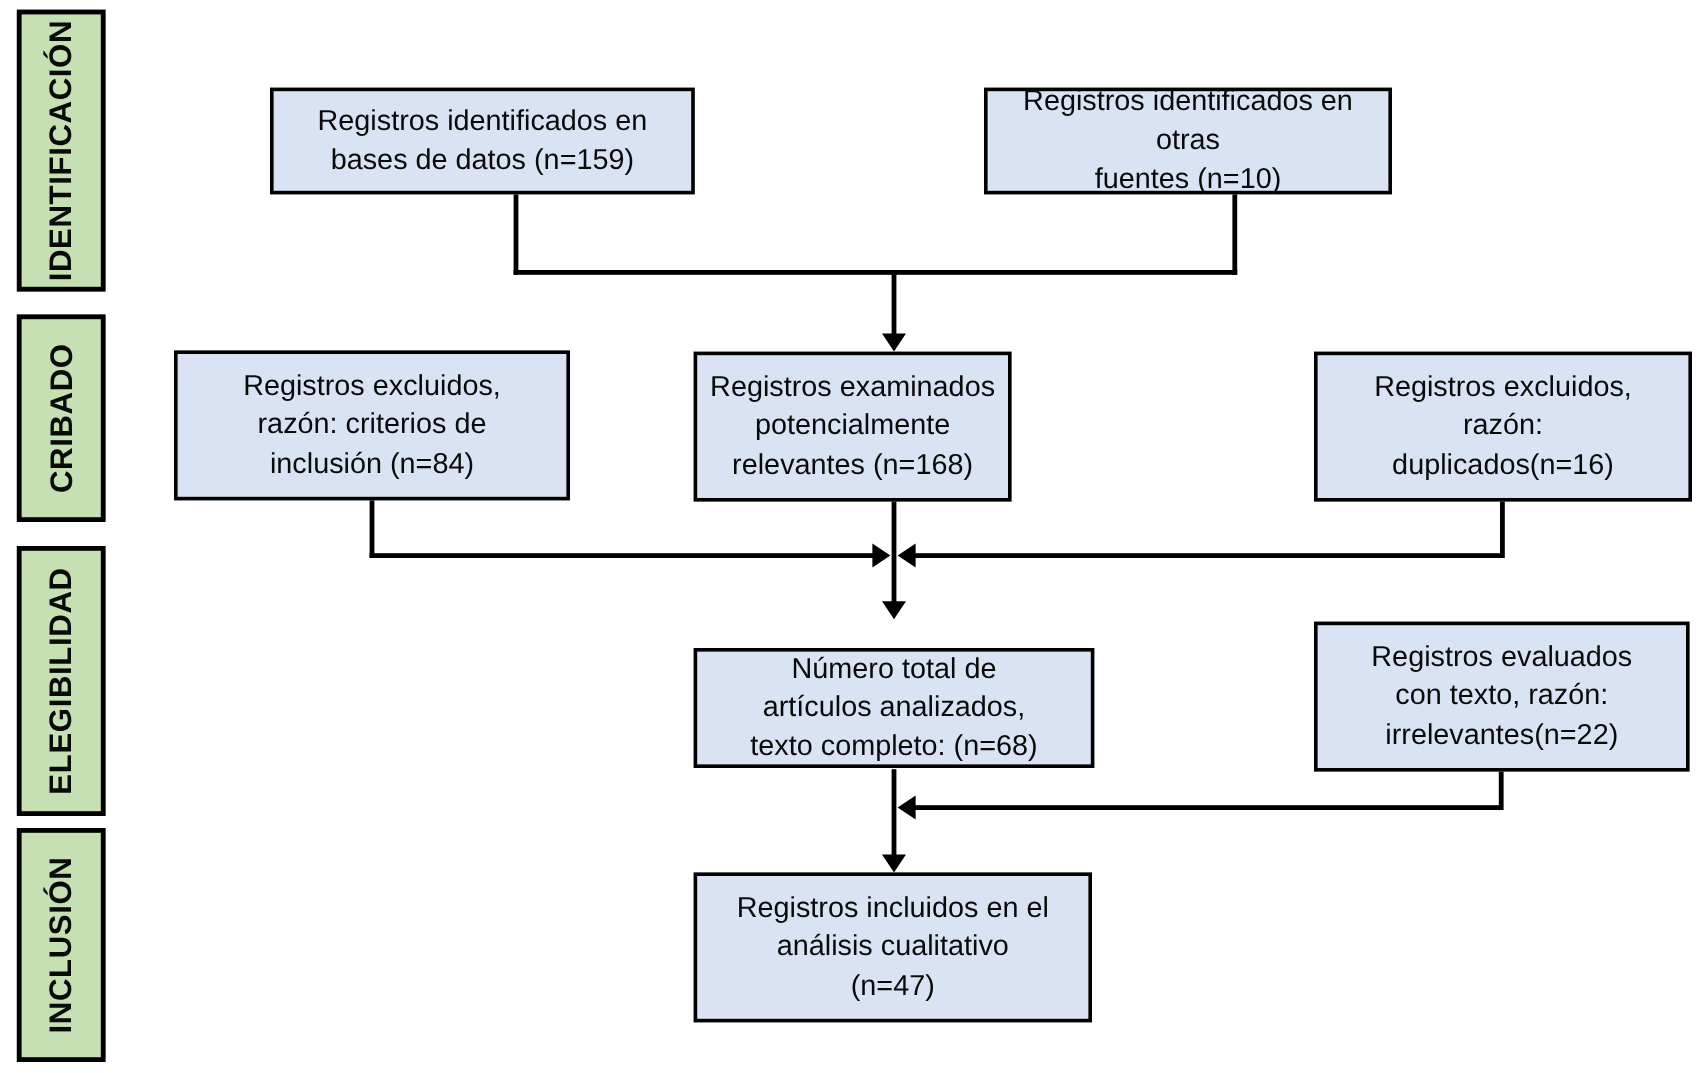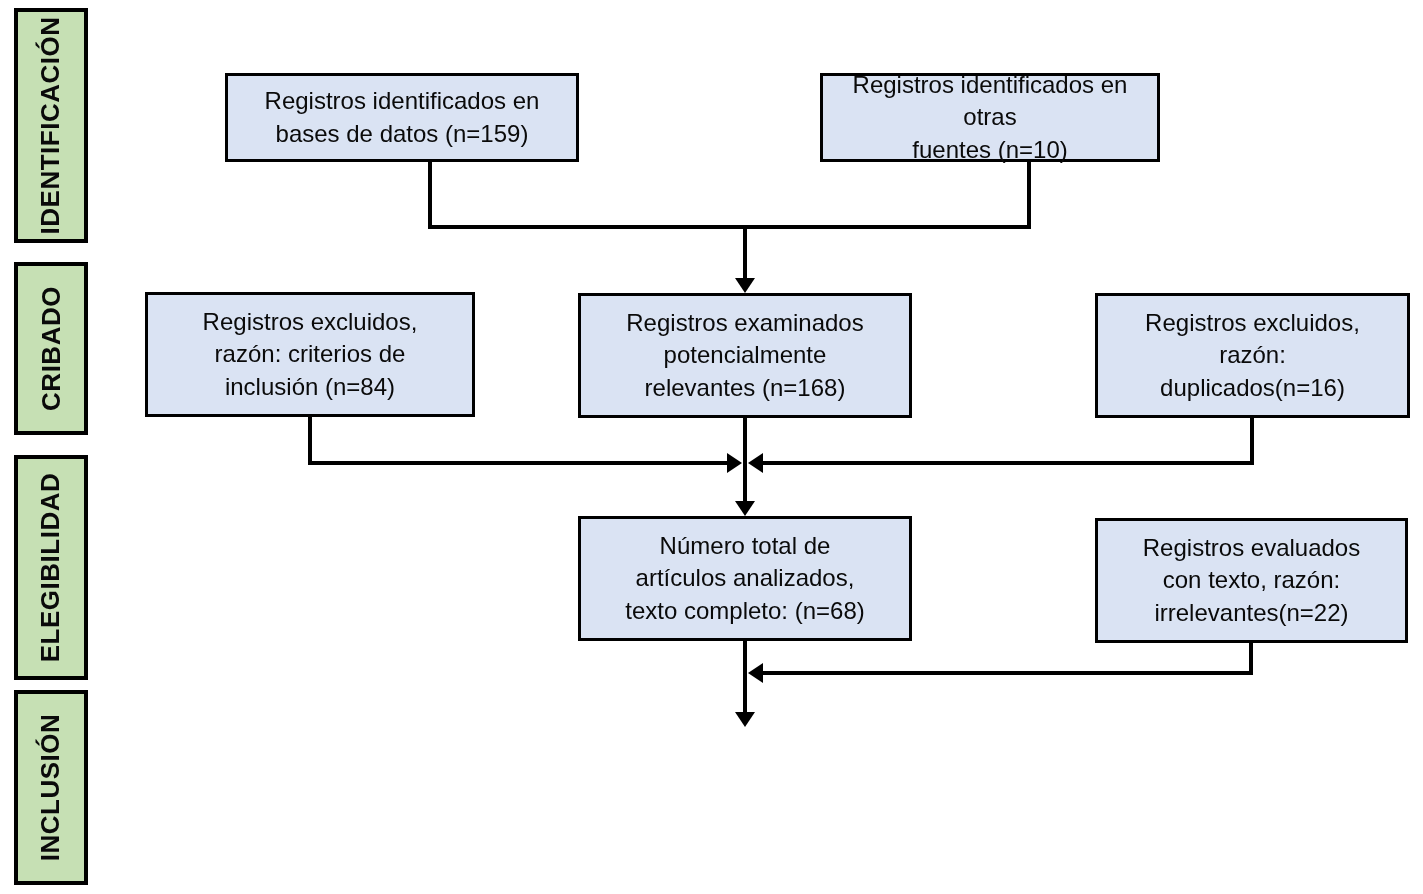--- a/index.html
+++ b/index.html
@@ -61,23 +61,23 @@
     text-align: center;
     font-size: 24px;
     line-height: 1.34;
     color: var(--text);
     white-space: pre-line;
     padding: 2px 6px;
   }
   .node-identified-databases   { left: 225px;  top: 73px;  width: 354px; height: 89px; }
   .node-identified-other       { left: 820px;  top: 73px;  width: 340px; height: 89px; }
   .node-excluded-criteria      { left: 145px;  top: 292px; width: 330px; height: 125px; }
-  .node-screened               { left: 578px;  top: 293px; width: 334px; height: 125px; }
+  .node-screened               { left: 578px;  top: 293px; width: 265px; height: 125px; }
   .node-excluded-duplicates    { left: 1095px; top: 293px; width: 315px; height: 125px; }
-  .node-fulltext               { left: 578px;  top: 516px; width: 334px; height: 125px; }
+  .node-fulltext               { left: 578px;  top: 540px; width: 334px; height: 100px; }
   .node-evaluated-irrelevant   { left: 1095px; top: 518px; width: 313px; height: 125px; }
   .node-included               { left: 578px;  top: 727px; width: 332px; height: 125px; }
 
   
   .line {
     position: absolute;
     background: var(--border);
   }
   .arrow {
     position: absolute;
@@ -139,20 +139,23 @@
 relevantes (n=168)</div>
   <div class="node node-excluded-duplicates">Registros excluidos,
 razón:
 duplicados(n=16)</div>
   <div class="node node-fulltext">Número total de
 artículos analizados,
 texto completo: (n=68)</div>
   <div class="node node-evaluated-irrelevant">Registros evaluados
 con texto, razón:
 irrelevantes(n=22)</div>
+  <div class="node node-included">Registros incluidos en el
+análisis cualitativo
+(n=47)</div>
 
   <div class="line l-db-down"></div>
   <div class="line l-other-down"></div>
   <div class="line l-top-merge"></div>
   <div class="line l-merge-stem"></div>
   <div class="arrow down a-into-screened"></div>
 
   <div class="line l-criteria-down"></div>
   <div class="line l-criteria-right"></div>
   <div class="arrow right a-criteria-right"></div>

